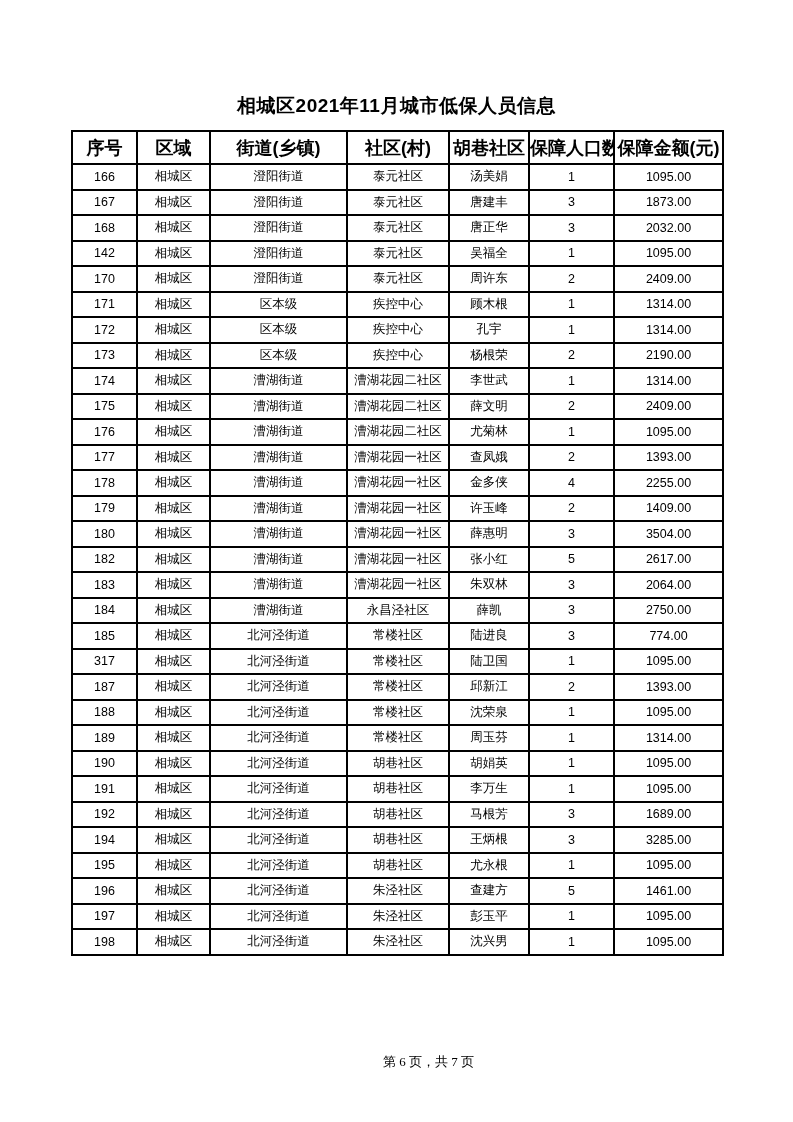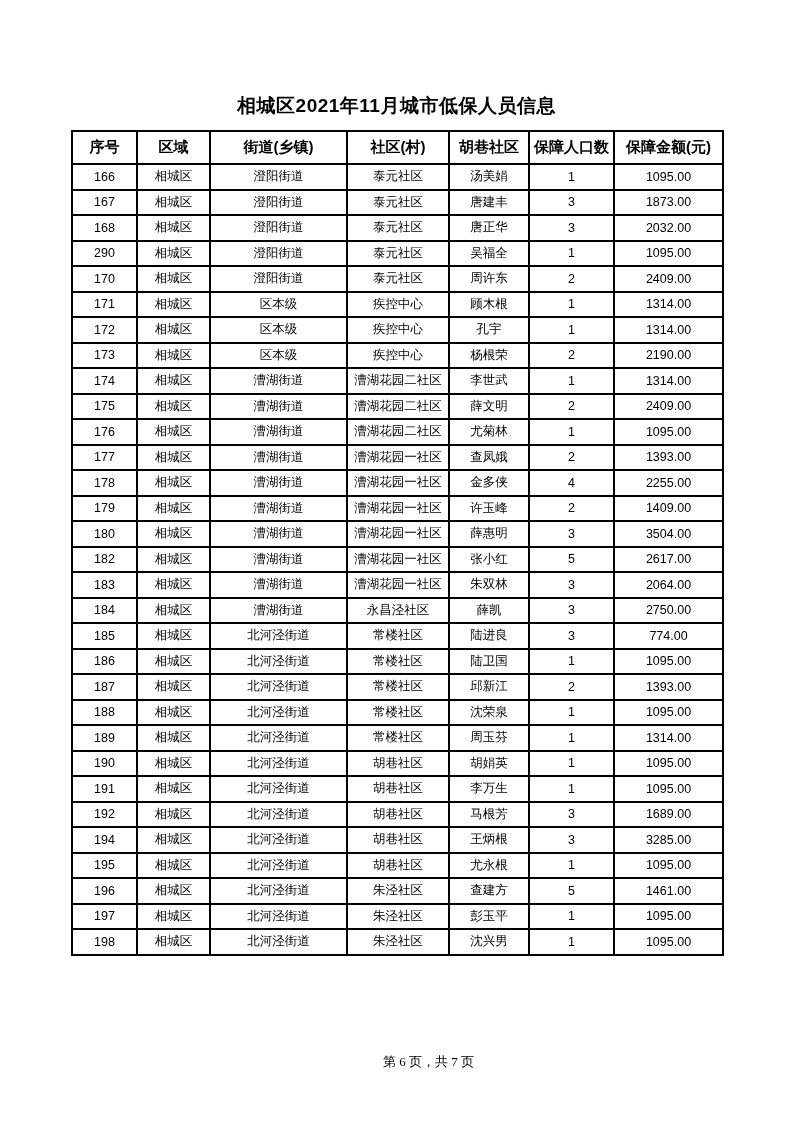--- a/index.html
+++ b/index.html
@@ -34,21 +34,21 @@
   .benefit-table th, .benefit-table td {
     border: 2px solid #000000;
     text-align: center;
     vertical-align: middle;
     padding: 0;
     overflow: hidden;
     white-space: nowrap;
   }
   .benefit-table th {
     height: 31px;
-    font-size: 15px;
+    font-size: 18px;
     font-weight: bold;
   }
   .benefit-table td {
     height: 23.5px;
     font-size: 12.5px;
     font-weight: normal;
   }
   col.c-index     { width: 65px; }
   col.c-region    { width: 73px; }
   col.c-street    { width: 137px; }
@@ -117,21 +117,21 @@
         <tr>
           <td>168</td>
           <td>相城区</td>
           <td>澄阳街道</td>
           <td>泰元社区</td>
           <td>唐正华</td>
           <td>3</td>
           <td>2032.00</td>
         </tr>
         <tr>
-          <td>290</td>
+          <td>142</td>
           <td>相城区</td>
           <td>澄阳街道</td>
           <td>泰元社区</td>
           <td>吴福全</td>
           <td>1</td>
           <td>1095.00</td>
         </tr>
         <tr>
           <td>170</td>
           <td>相城区</td>
@@ -261,21 +261,21 @@
         <tr>
           <td>185</td>
           <td>相城区</td>
           <td>北河泾街道</td>
           <td>常楼社区</td>
           <td>陆进良</td>
           <td>3</td>
           <td>774.00</td>
         </tr>
         <tr>
-          <td>186</td>
+          <td>317</td>
           <td>相城区</td>
           <td>北河泾街道</td>
           <td>常楼社区</td>
           <td>陆卫国</td>
           <td>1</td>
           <td>1095.00</td>
         </tr>
         <tr>
           <td>187</td>
           <td>相城区</td>

